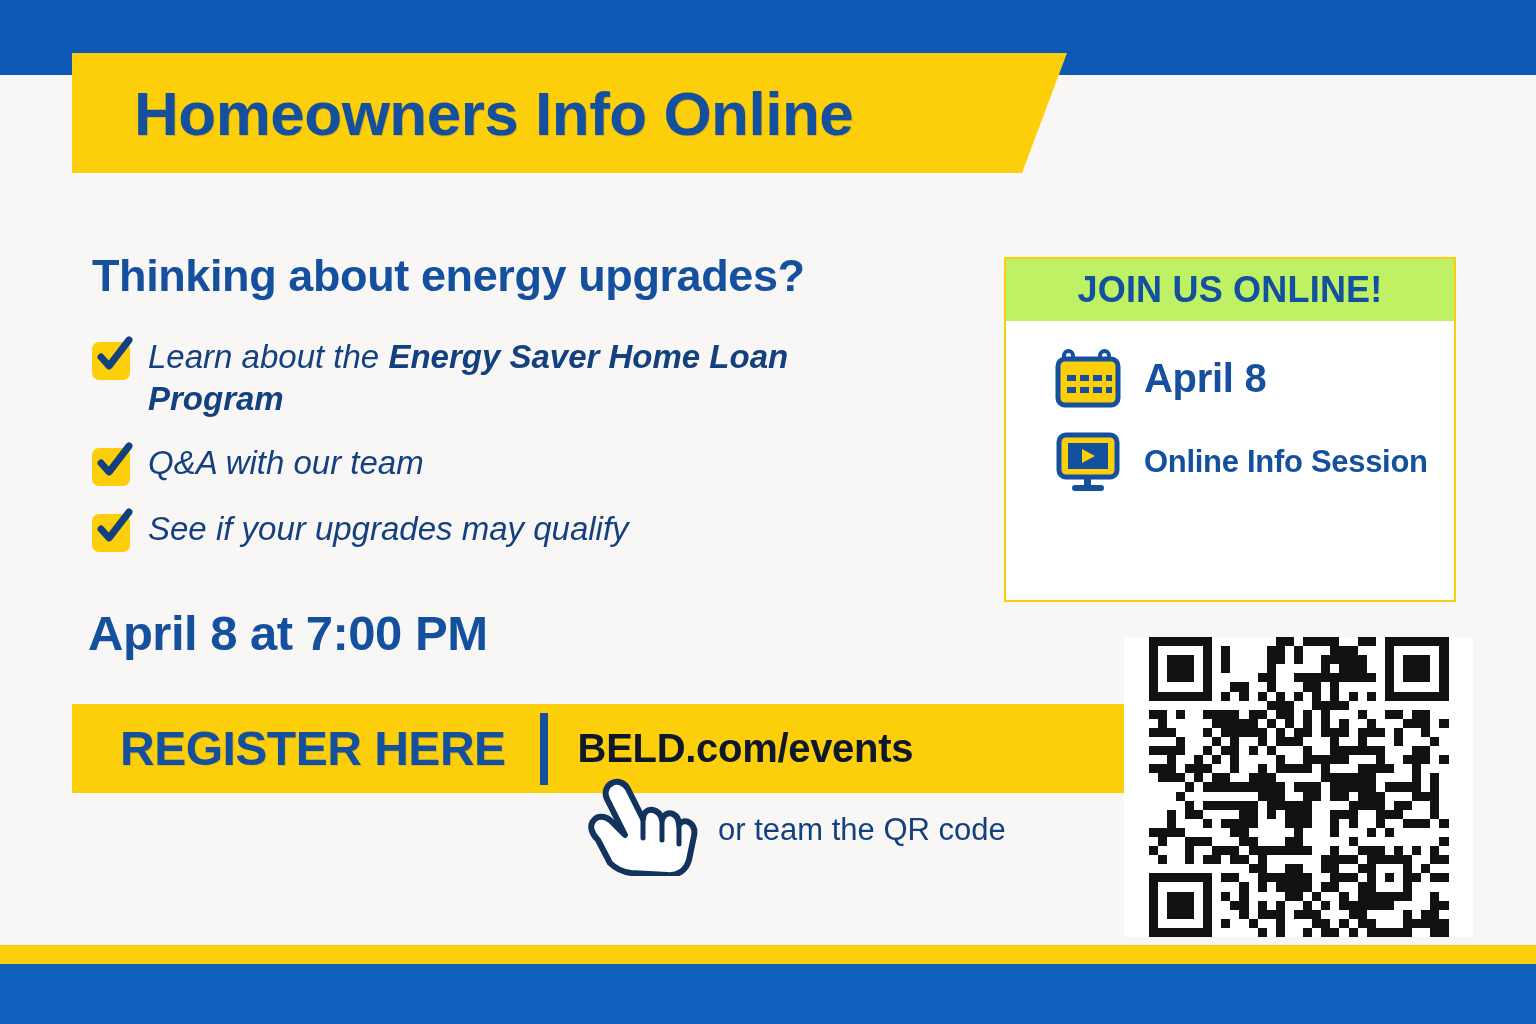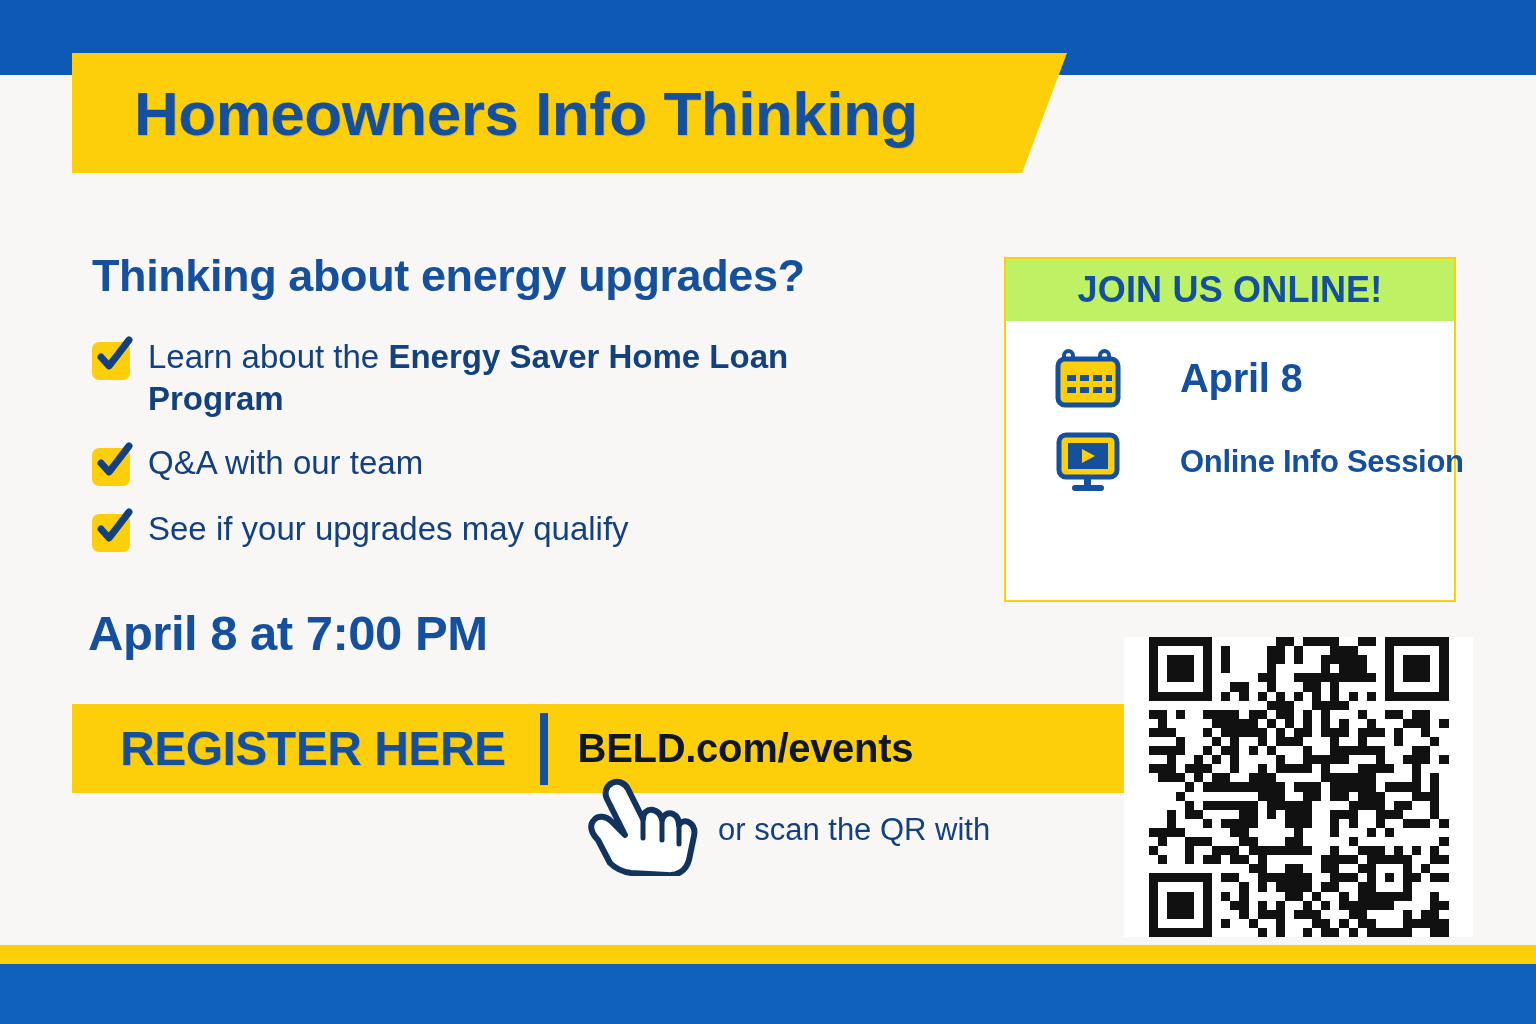--- a/index.html
+++ b/index.html
@@ -53,20 +53,21 @@
   }
   .headline{
     font-size:45px;font-weight:bold;color:#14509e;
     letter-spacing:-0.4px;margin:0 0 34px 0;white-space:nowrap;
   }
 
   .bullets{margin:0;padding:0;list-style:none;}
   .bullet{
     display:flex;align-items:flex-start;
     margin-bottom:22px;
+    font-style:italic;
   }
   .check{
     position:relative;
     flex:0 0 auto;
     width:38px;height:38px;border-radius:7px;
     background:#fdcf0a;
     margin-right:18px;margin-top:6px;
   }
   .check svg{
     position:absolute;left:2px;top:-6px;width:40px;height:40px;
@@ -125,21 +126,21 @@
   .join-header{
     height:62px;background:#bef264;
     display:flex;align-items:center;justify-content:center;
   }
   .join-header-text{
     font-size:36px;font-weight:bold;color:#14509e;
     letter-spacing:0.2px;white-space:nowrap;
   }
   .join-rows{padding:26px 0 0 48px;}
   .join-row{
-    display:flex;align-items:center;margin-bottom:22px;gap:36px;
+    display:flex;align-items:center;margin-bottom:22px;
   }
   .join-icon{
     flex:0 0 auto;width:68px;height:62px;margin-right:22px;
     display:flex;align-items:center;justify-content:center;
   }
   .join-row-text{
     font-size:40px;font-weight:bold;color:#14509e;
     letter-spacing:-0.3px;white-space:nowrap;
   }
   .join-row-text.small{font-size:31px;}
@@ -152,21 +153,21 @@
   .qr-wrap svg{display:block;width:349px;height:300px;}
 </style>
 </head>
 <body>
 
 <div class="flyer">
 
   <div class="band-top"></div>
 
   <div class="title-banner">
-    <div class="title-text">Homeowners Info Thinking</div>
+    <div class="title-text">Homeowners Info Online</div>
   </div>
 
   <div class="left-col">
 
     <h2 class="headline">Thinking about energy upgrades?</h2>
 
     <ul class="bullets">
 
       <li class="bullet">
         <span class="check">
@@ -212,21 +213,21 @@
                L22 21 C19 15 21 8 27 5 C33 2 40 5 43 11 L58 41
                C58 35 62 31 68 32 C73 33 76 37 77 42
                C78 37 83 34 88 36 C92 38 94 42 94 47
                C96 43 101 42 105 45 C109 48 110 53 109 58
                L104 82 C101 93 92 98 82 97 L46 95
                C38 94 31 91 25 85 Z" fill="#ffffff" stroke="#13335f" stroke-width="6" stroke-linejoin="round"></path>
       <path d="M58 41 L58 60 M77 42 L77 62 M94 47 L94 66" fill="none" stroke="#13335f" stroke-width="5" stroke-linecap="round"></path>
     </svg>
   </div>
 
-  <div class="scan-note">or scan the QR with</div>
+  <div class="scan-note">or team the QR code</div>
 
   <div class="join-panel">
     <div class="join-header">
       <span class="join-header-text">JOIN US ONLINE!</span>
     </div>
     <div class="join-rows">
 
       <div class="join-row">
         <span class="join-icon">
           <svg viewBox="0 0 68 62" xmlns="http://www.w3.org/2000/svg" aria-hidden="true">

